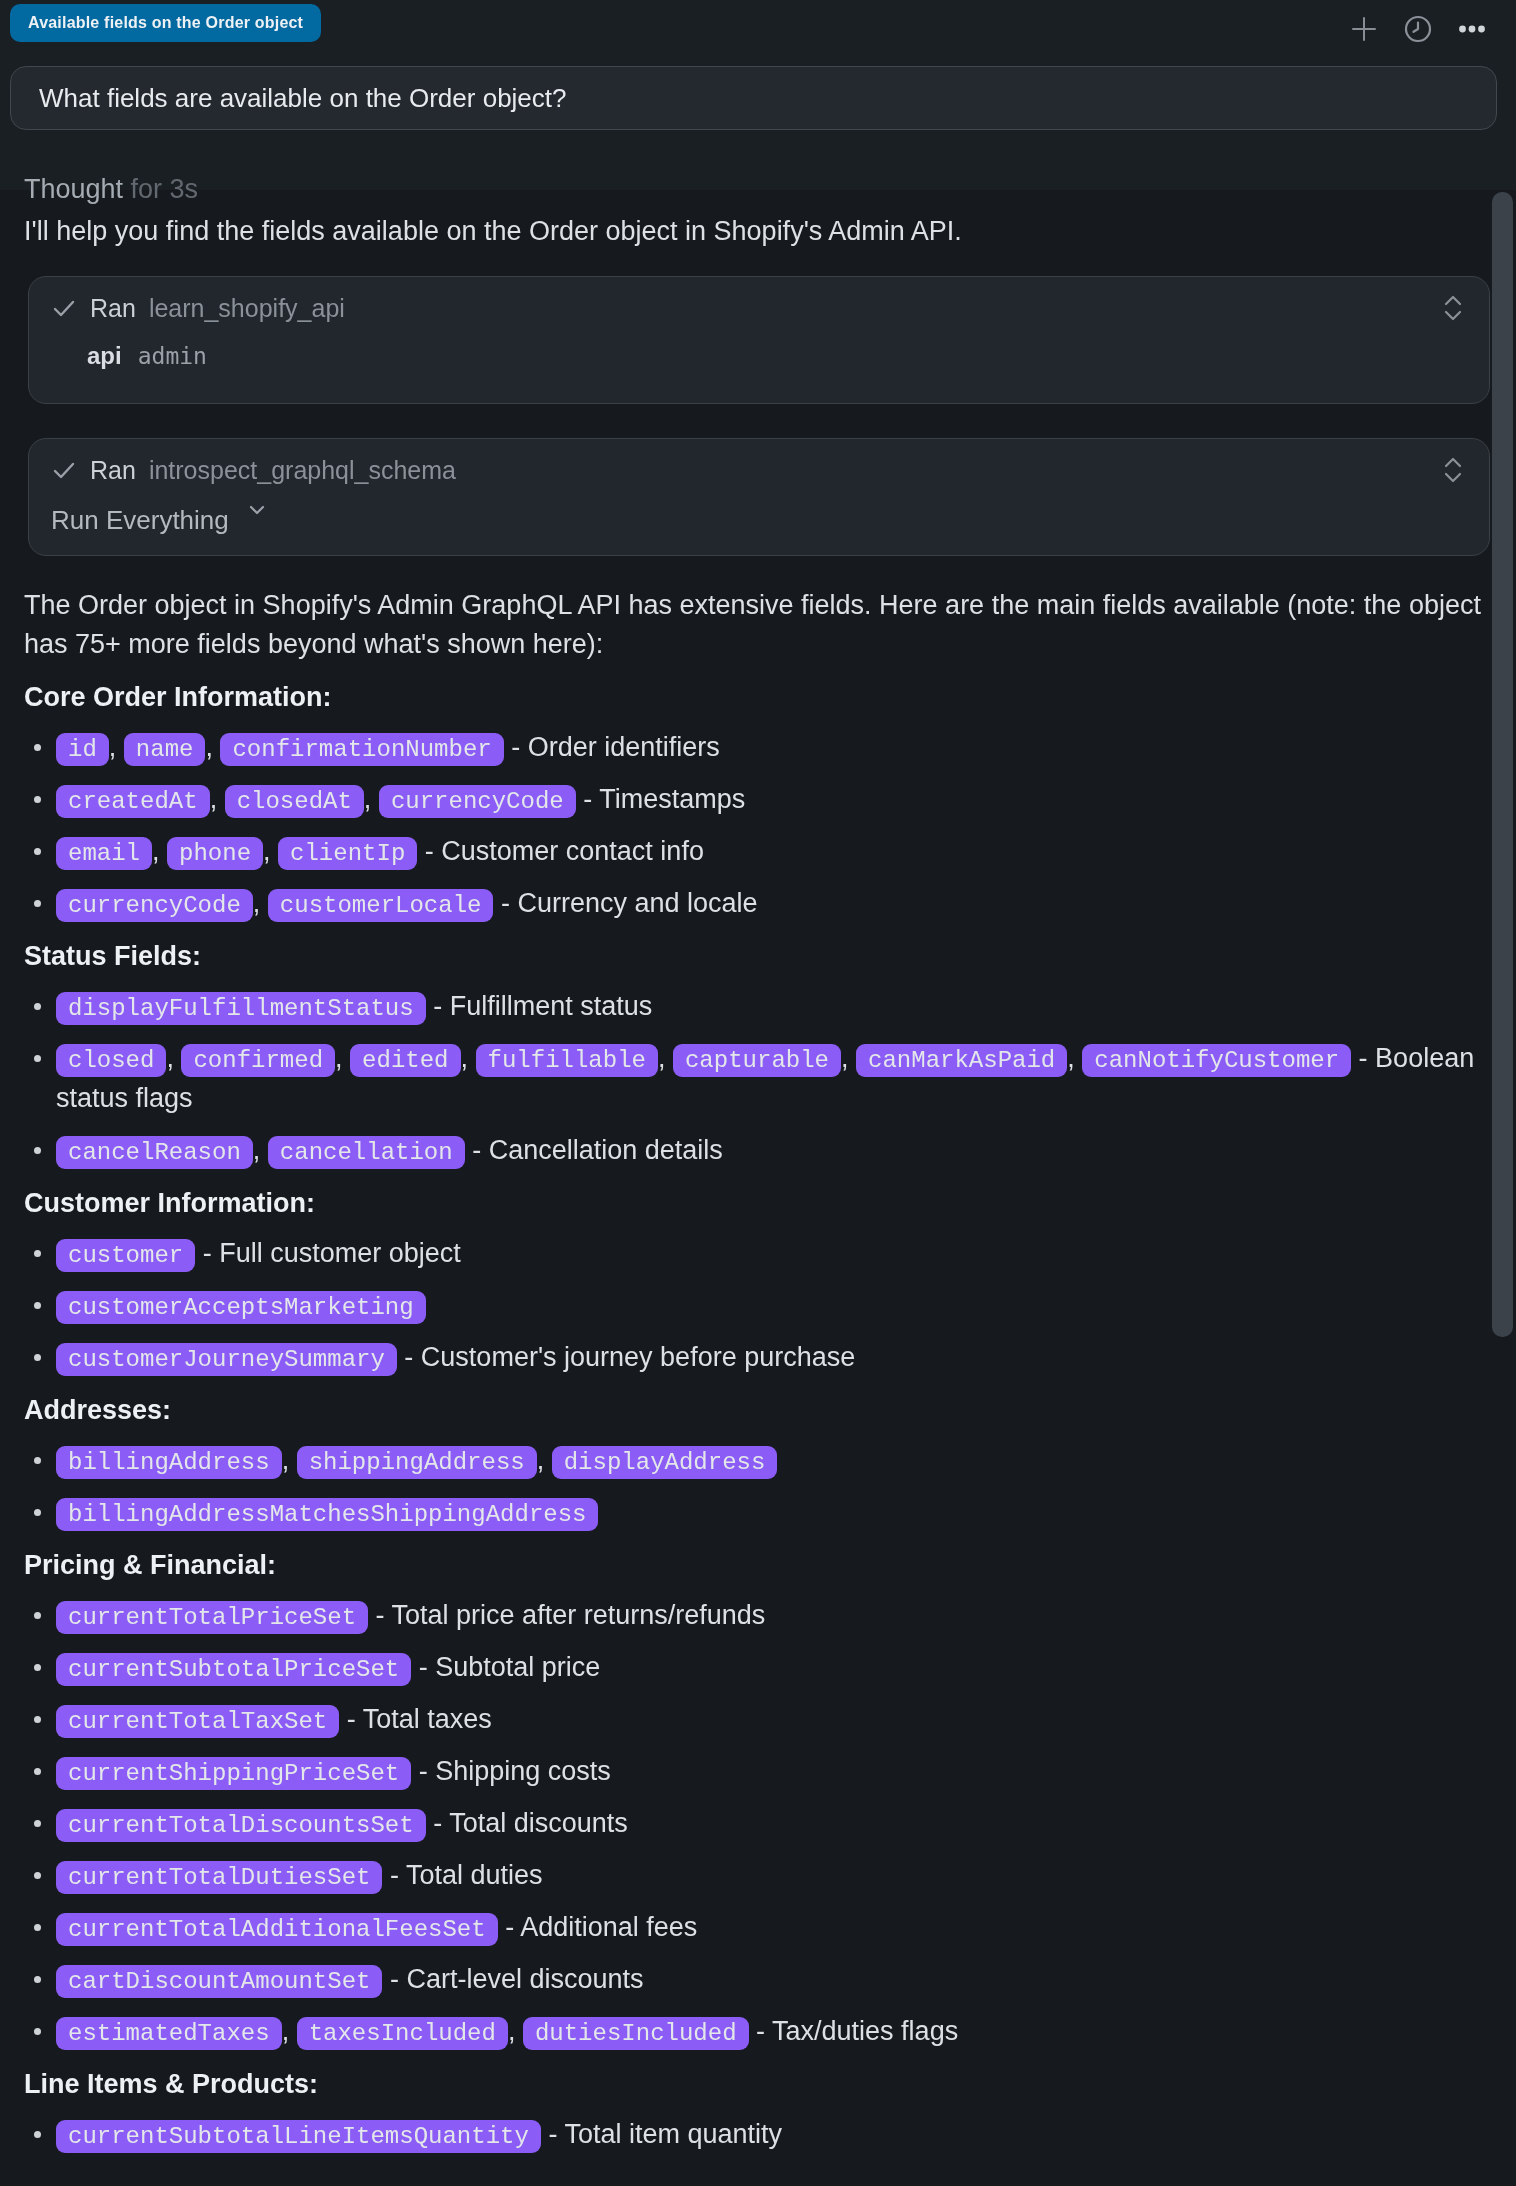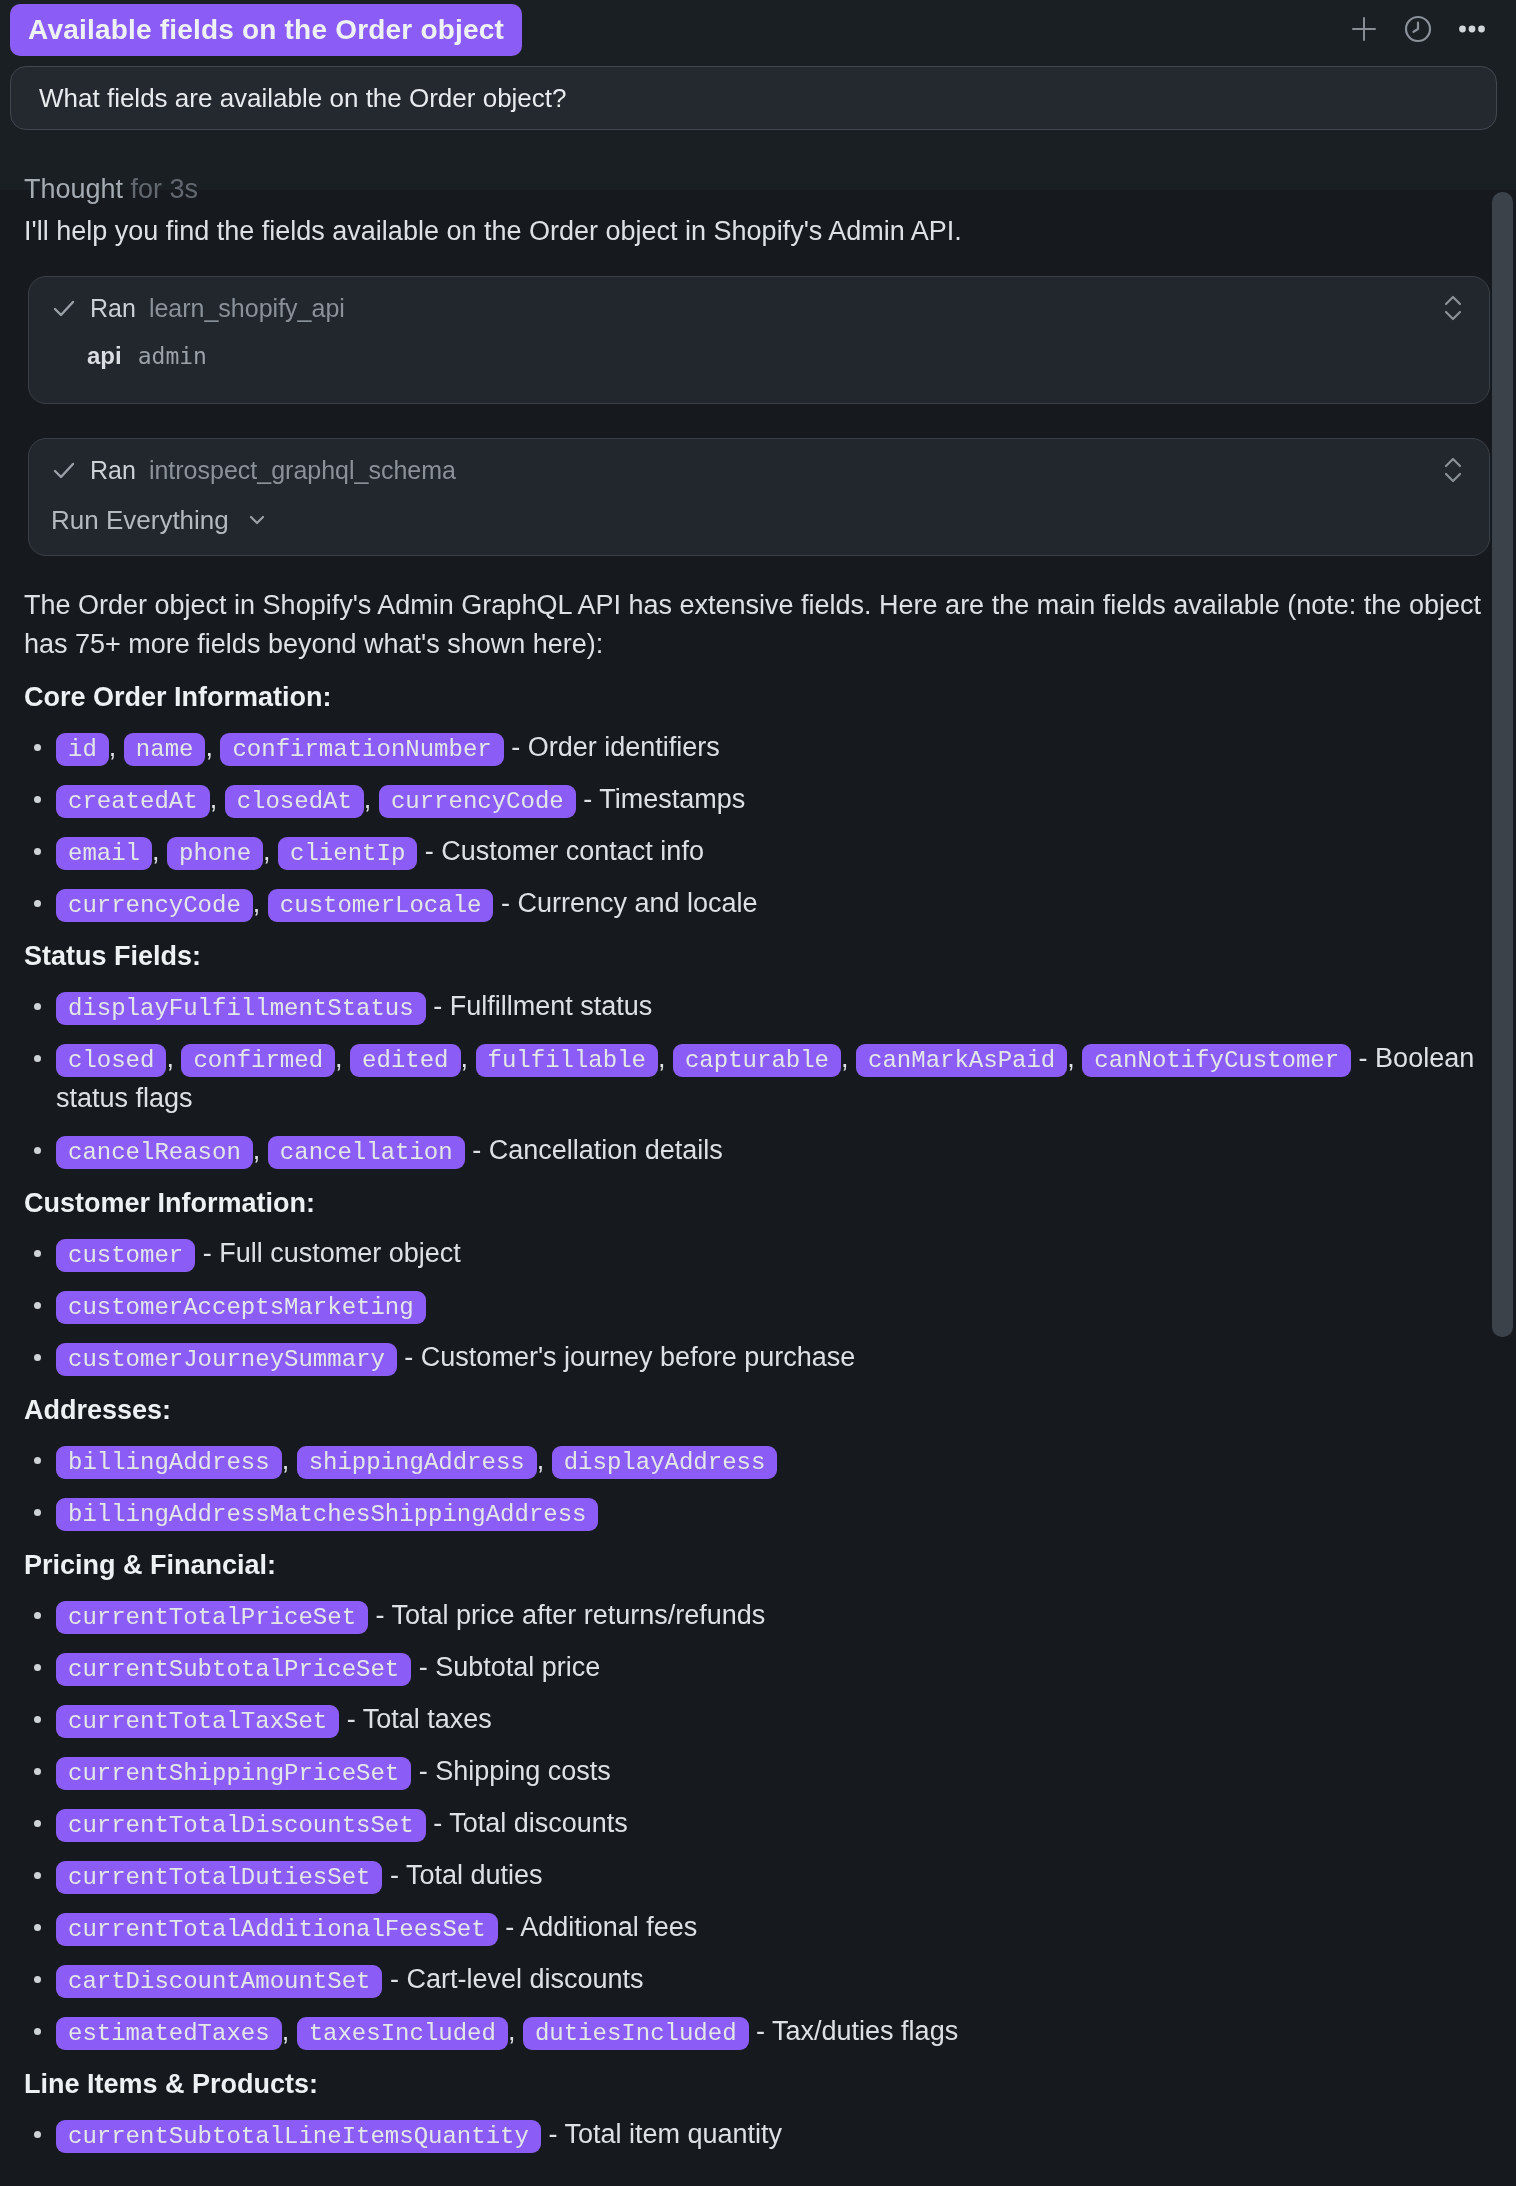--- a/index.html
+++ b/index.html
@@ -8,22 +8,22 @@
     background:#161a1f;
     font-family:"Liberation Sans","DejaVu Sans",sans-serif;
     color:#dde1e5;
     position:relative;
   }
   .header-band{ position:absolute; top:0; left:0; width:1516px; height:190px; background:#1a1f24; }
 
   
   .title-chip{
     position:absolute; top:4px; left:10px;
-    background:#8b5cf6; border-radius:10px;
-    padding:10px 18px; font-size:28px; font-weight:600; color:#eff2f4;
+    background:#0369a1; border-radius:10px;
+    padding:10px 18px; font-size:16px; font-weight:600; color:#eff2f4;
     letter-spacing:.2px;
   }
   .topbar-icons{ position:absolute; top:15px; right:30px; display:flex; align-items:center; gap:26px; }
   .icon-btn{ display:flex; align-items:center; justify-content:center; width:28px; height:28px; cursor:pointer; }
 
   
   .user-box{
     position:absolute; top:66px; left:10px; width:1487px; height:64px;
     background:#24292f; border:1.5px solid #40474e; border-radius:16px;
     display:flex; align-items:center; padding:0 28px;
@@ -46,21 +46,21 @@
     padding:16px 22px 20px 22px;
   }
   .tool-card + .tool-card{ margin-top:34px; }
   .tc-head{ display:flex; align-items:center; gap:13px; height:30px;text-align:right; }
   .tc-ran{ font-size:25px; font-weight:500; color:#ccd1d6; }
   .tc-name{ font-size:25px; color:#8a9198; }
   .tc-unfold{ margin-left:auto; cursor:pointer; }
   .tc-params{ margin:18px 0 12px 36px; display:flex; align-items:center; gap:16px; height:30px; }
   .tc-key{ font-size:24px; font-weight:700; color:#dadee2; }
   .tc-val{ font-family:"DejaVu Sans Mono","Liberation Mono",monospace; font-size:23px; color:#9aa1a8; }
-  .tc-footer{ margin-top:20px; display:flex; align-items:center; gap:20px; height:30px; cursor:pointer; }
+  .tc-footer{ margin-top:20px; display:flex; align-items:flex-start; gap:20px; height:30px; cursor:pointer; }
   .tc-footer-label{ font-size:26px; color:#b3b9bf; }
 
   
   .sections h3{ font-size:27px; font-weight:700; color:#eef1f3; line-height:34px; margin:16px 0 13px 0; }
   .sections ul{ list-style:none; }
   .sections li{
     position:relative; padding-left:32px; margin-bottom:12px;
     font-size:27px; line-height:40px; color:#dde1e5;
   }
   .sections li::before{

